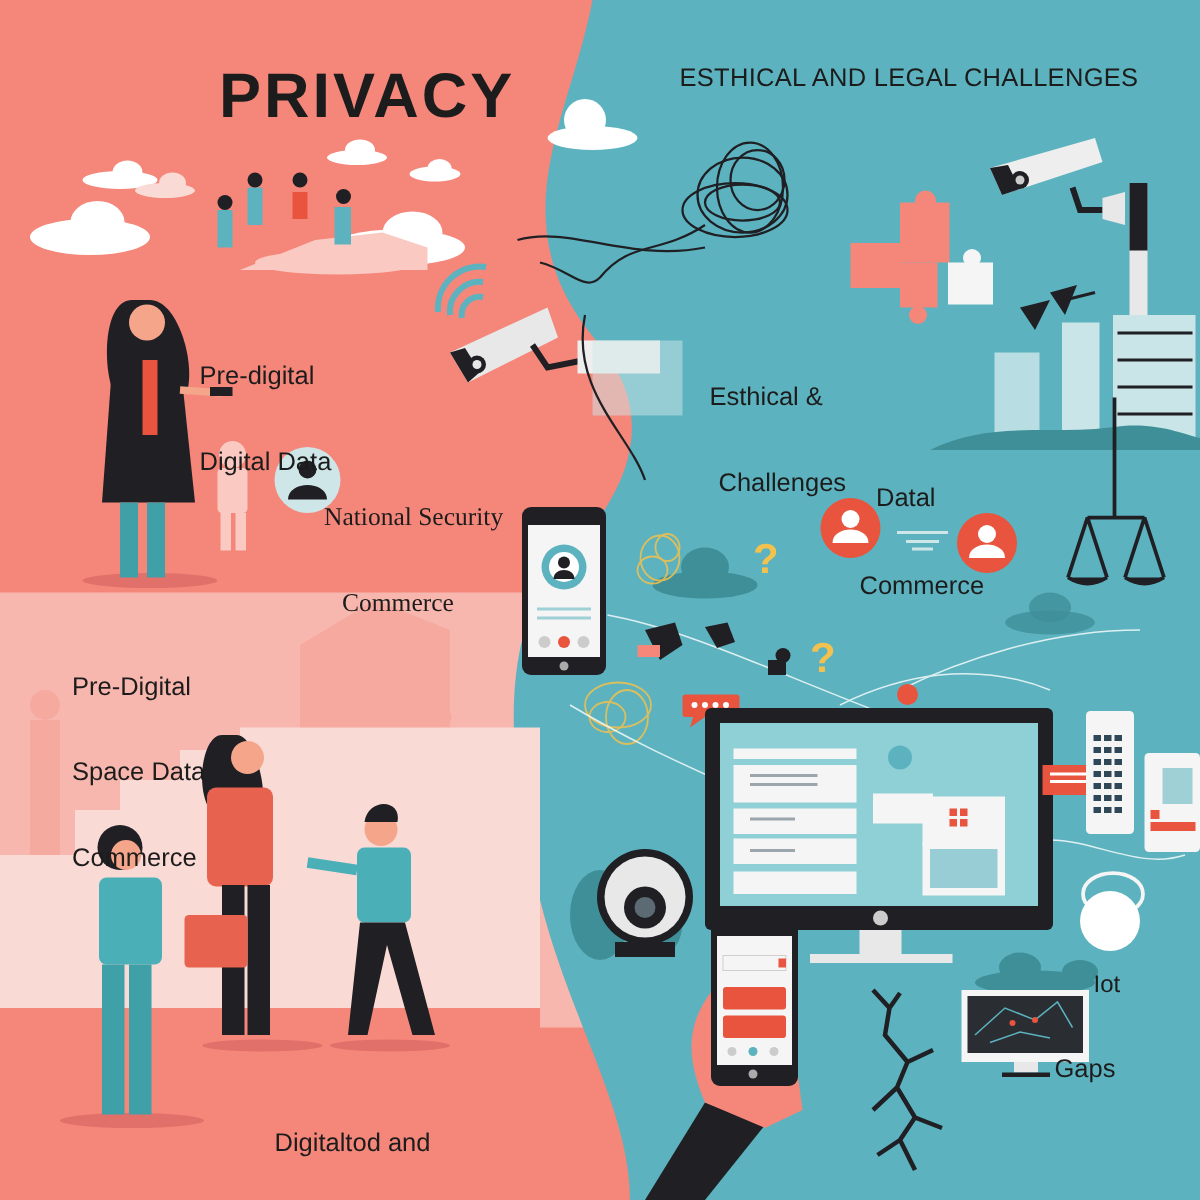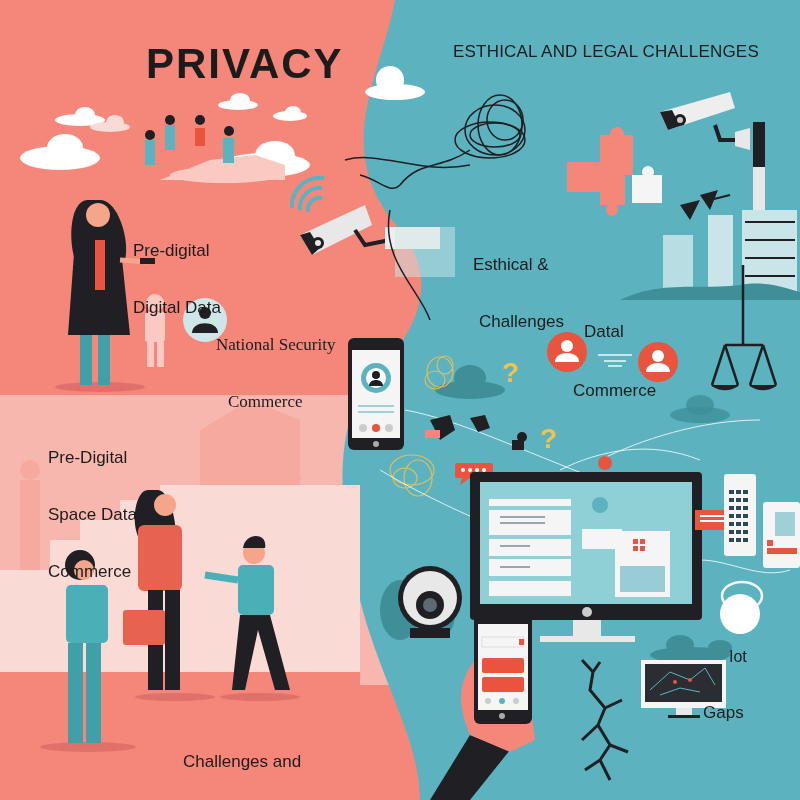--- a/index.html
+++ b/index.html
@@ -389,21 +389,21 @@
   <div style="padding-left:12px;">Commerce</div>
 </div>
 
 <div class="label lbl-md" style="left:48px;top:410px;">
   <div>Pre-Digital</div>
   <div>Space Data</div>
   <div>Commerce</div>
 </div>
 
 <div class="label lbl-md" style="left:183px;top:714px;">
-  <div>Challenges and</div>
+  <div>Digitaltod and</div>
   
 </div>
 
 <div class="label lbl-md" style="left:473px;top:217px;">
   <div>Esthical &amp;</div>
   <div style="padding-left:6px;">Challenges</div>
 </div>
 
 <div class="label lbl-md" style="left:584px;top:322px;">Datal</div>
 <div class="label lbl-md" style="left:573px;top:381px;">Commerce</div>

